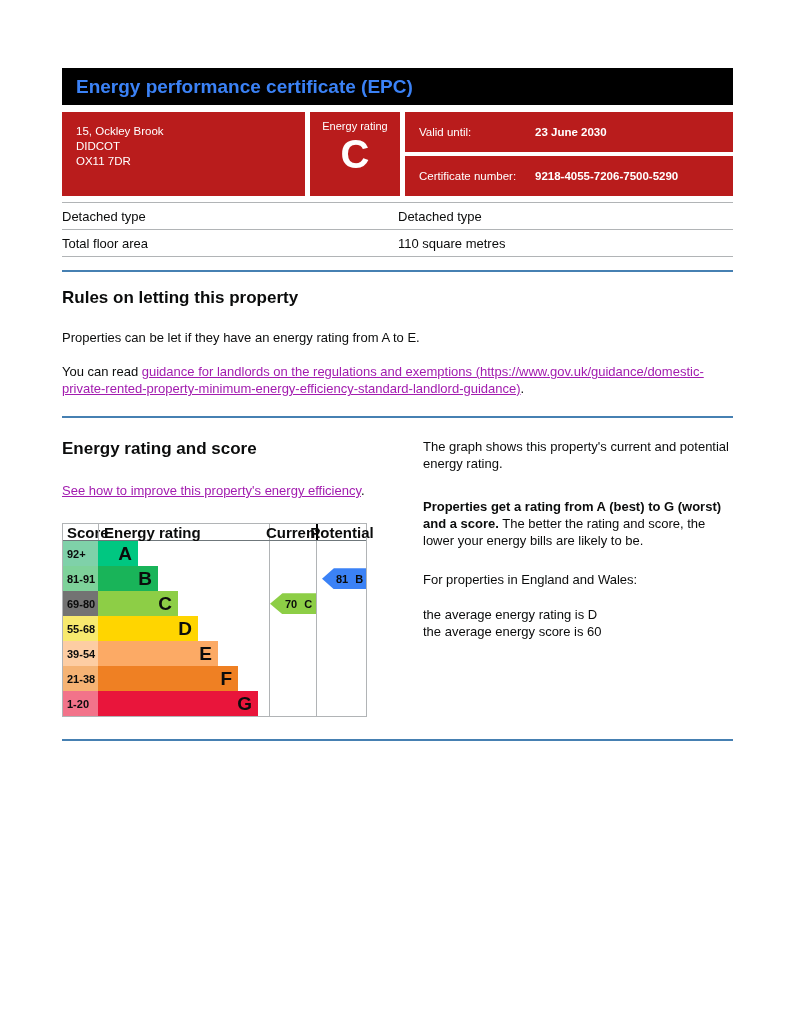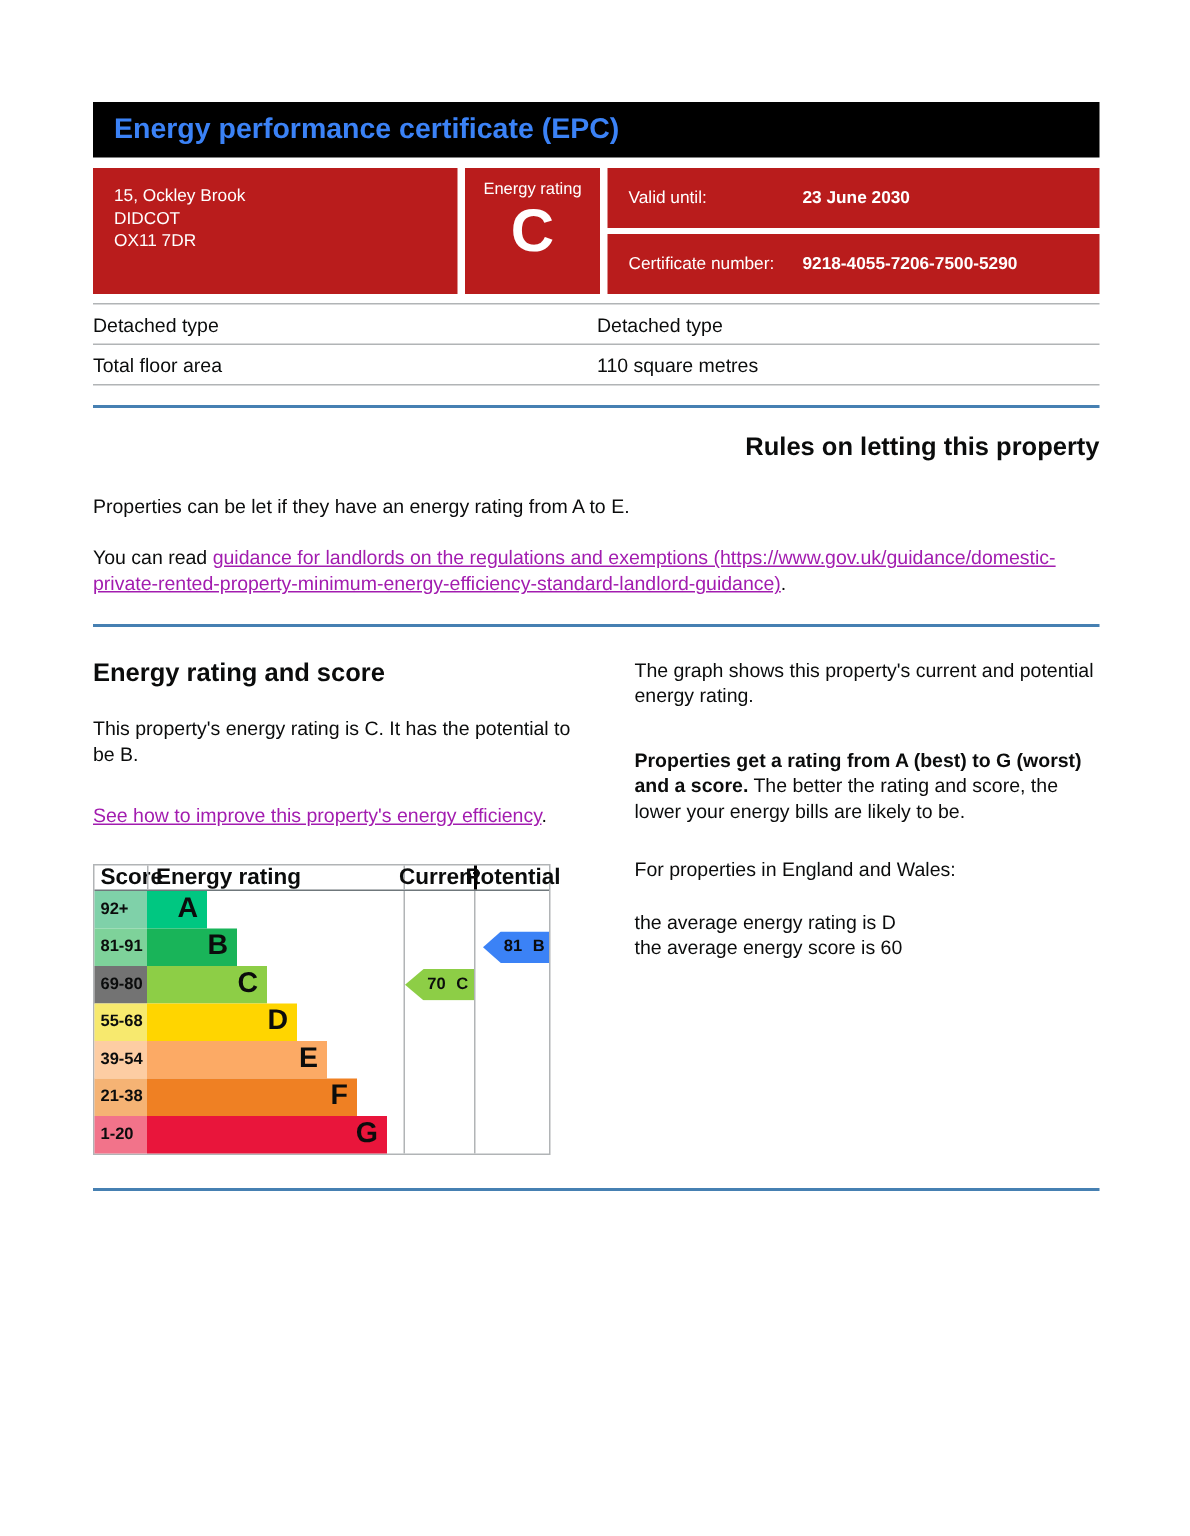--- a/index.html
+++ b/index.html
@@ -34,21 +34,21 @@
   table.summary td { padding:6px 0 5px 0; border-bottom:1px solid #b1b4b6; }
   table.summary tr:first-child td { border-top:1px solid #b1b4b6; }
   table.summary td.lbl { width:336px; }
 
   .divider { border:none; height:2px; background:#4680b2; }
   .div-1 { margin-top:13px; }
   .div-2 { margin-top:19px; }
   .div-3 { margin-top:22px; }
 
   h2 { font-size:17px; font-weight:bold; }
-  .rules-heading { margin-top:16px;text-align:right; }
+  .rules-heading { margin-top:16px; }
   .rules-p1 { margin-top:22px; }
   .rules-p2 { margin-top:18px; line-height:1.32; }
   a.doc-link { color:#a21caf; text-decoration:underline; }
 
   
   .columns { margin-top:21px; display:flex; }
   .col-l { width:335px; }
   .col-r { margin-left:26px; flex:1; line-height:1.3; }
   .col-l .lead-p { margin-top:19px; line-height:1.3; }
   .col-l .improve-p { margin-top:24px; line-height:1.3; }
@@ -127,21 +127,20 @@
 
   <h2 class="rules-heading">Rules on letting this property</h2>
   <p class="rules-p1">Properties can be let if they have an energy rating from A to E.</p>
   <p class="rules-p2"><span>You can read </span><a href="#" class="doc-link">guidance for landlords on the regulations and exemptions (https://www.gov.uk/guidance/domestic-private-rented-property-minimum-energy-efficiency-standard-landlord-guidance)</a><span>.</span></p>
 
   <hr class="divider div-2">
 
   <div class="columns">
     <div class="col-l">
       <h2>Energy rating and score</h2>
-      <p class="lead-p">This property's energy rating is C. It has the potential to be B.</p>
       <p class="improve-p"><a href="#" class="doc-link">See how to improve this property's energy efficiency</a><span>.</span></p>
 
       <div class="chart">
         <div class="chart-head">
           <div class="ch-score">Score</div>
           <div class="ch-rating">Energy rating</div>
           <div class="ch-current">Current</div>
           <div class="ch-potential">Potential</div>
         </div>
         <div class="chart-body">

